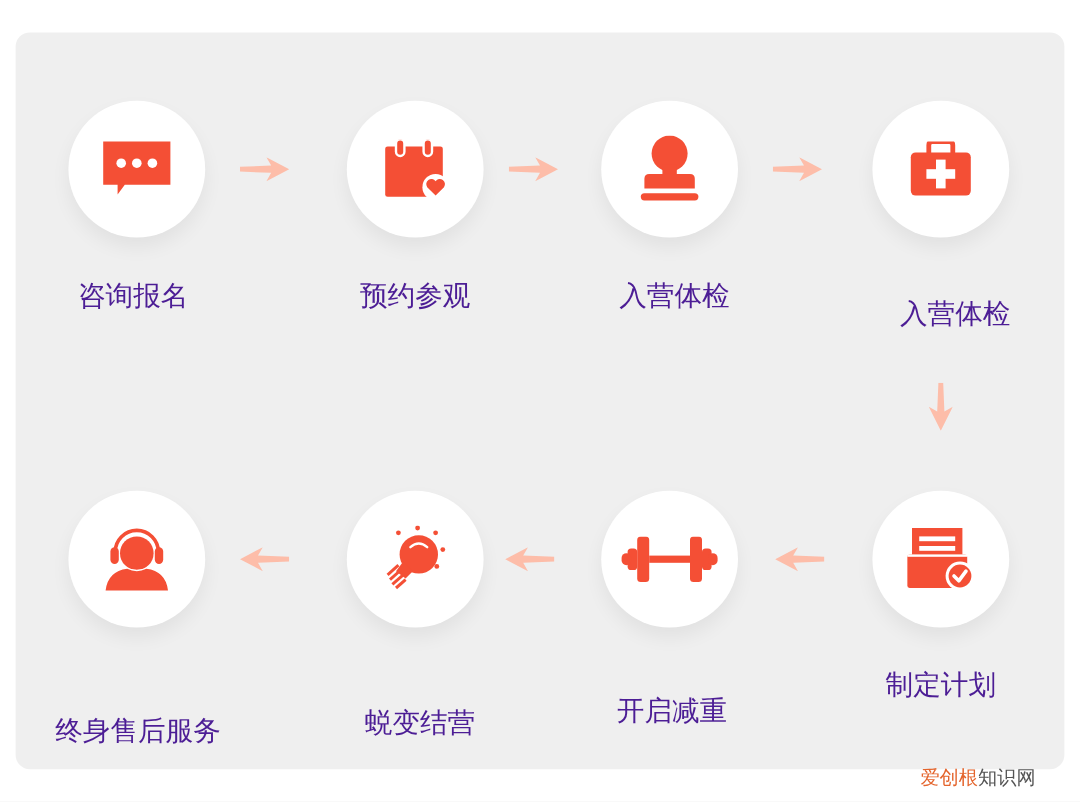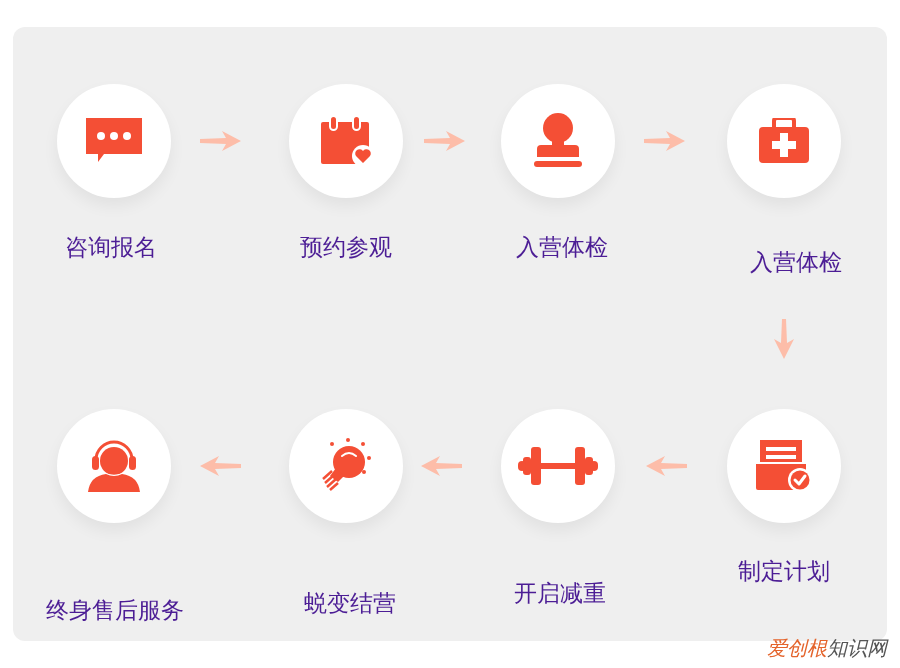--- a/index.html
+++ b/index.html
@@ -16,23 +16,22 @@
       background: #ffffff; box-shadow: 0 8px 16px rgba(0,0,0,0.06);
       display: flex; align-items: center; justify-content: center;
     }
     .circle svg { display: block; }
     .label {
       position: absolute; width: 220px; text-align: center; color: #4c1d95;
       font-size: 23px; line-height: 34px; letter-spacing: 0px;
     }
     .arrow { position: absolute; }
     .watermark {
-      position: absolute; left: 767px; top: 636px; font-size: 20px; line-height: 24px;
+      position: absolute; left: 767px; top: 636px; font-size: 16px; line-height: 24px;
       white-space: nowrap;
-      font-style: italic;
     }
     .wm-a { color: #e4642c; }
     .wm-b { color: #555555; }
   </style>
 </head>
 <body>
 
 <div class="panel"></div>
 
 <div class="circle" style="left:57px; top:84px;">

